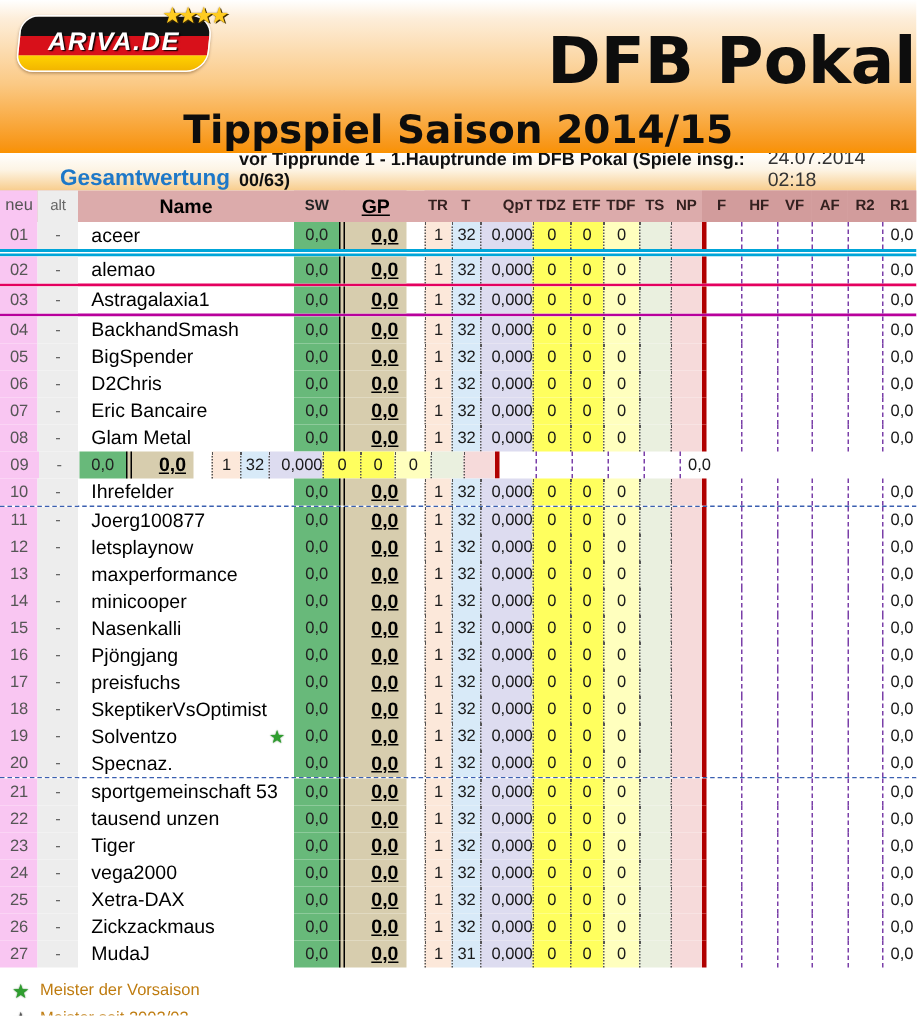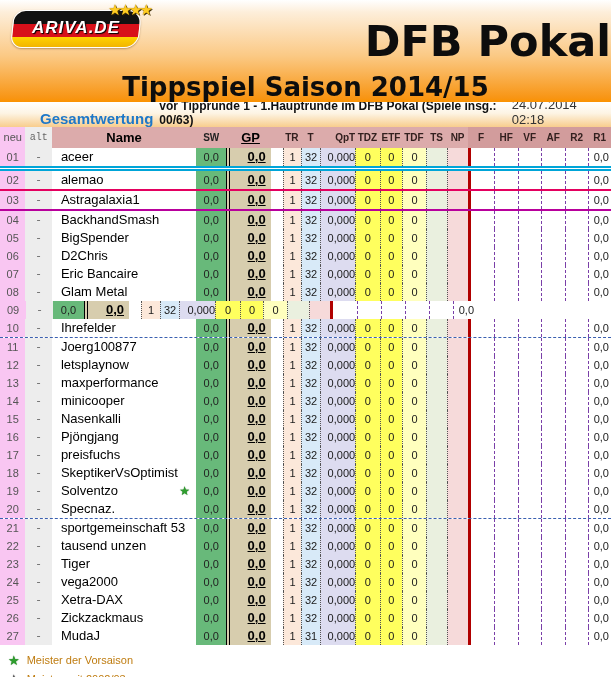--- a/index.html
+++ b/index.html
@@ -41,21 +41,21 @@
   .th.dark { background:#d29c9c; }
   .th-gp { font-size:13px; }
   .th-name { font-size:12px; }
   .th-neu,.th-alt { font-size:10px; font-weight:normal; color:#3a2a2a; }
 
   .row { display:flex; width:611px; height:18px; background:#fff; }
   .cell { font-size:11px; color:#1a1a1a; line-height:18px; height:18px; text-align:center;
     overflow:hidden; white-space:nowrap; }
 
   .c-neu { width:26px; background:#f9c6f2; color:#555; font-size:11px; }
-  .c-alt { width:27px; background:#ededed; color:#666;font-family:Liberation Mono, monospace; }
+  .c-alt { width:27px; background:#ededed; color:#666; }
   .c-name { width:147px; text-align:left; padding-left:9px; font-size:13px; color:#000;
     display:flex; align-items:center; }
   .c-name .nm { flex:0 1 auto; }
   .c-name .star-green { margin-left:auto; margin-right:6px; color:#2e9e2e; font-size:12px;
     text-shadow:0 0 1px #0a5a0a; }
   .c-sw { width:31px; background:#68b97a; color:#222; }
   .c-gp { width:45px; background:#d7cdae; border-left:4px double #000; font-weight:bold;
     font-size:13px; text-align:right; padding-right:5px; color:#000;text-decoration:underline; }
   .c-tr { width:19px; background:#fce8da; border-left:1px dotted #555;margin-left:12px; }
   .c-t  { width:19px; background:#d8eaf8; border-left:1px dotted #555; }

